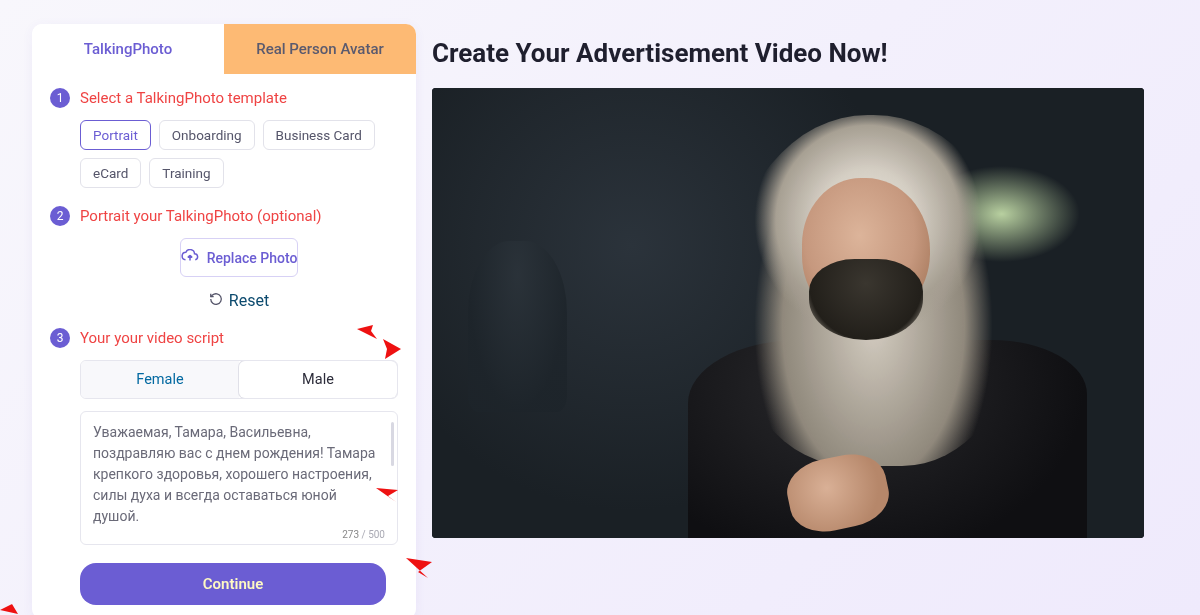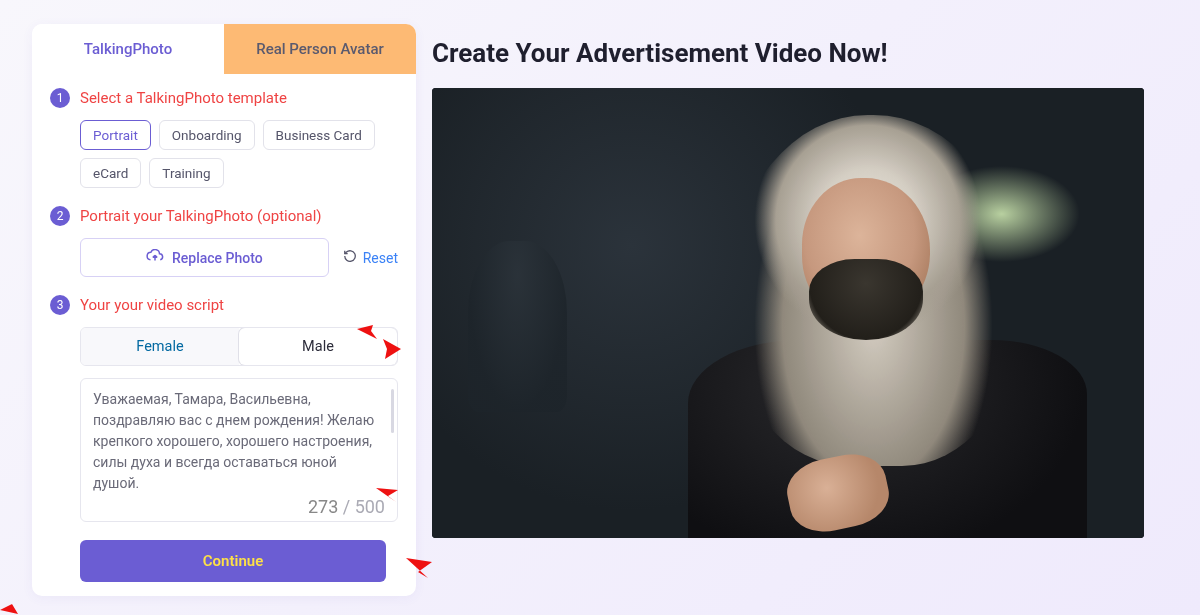--- a/index.html
+++ b/index.html
@@ -41,53 +41,53 @@
   }
   .step-title { font-size: 15px; color: #ef4444; }
   .step-body { padding-left: 30px; }
   .chips { display: flex; flex-wrap: wrap; gap: 8px; }
   .chip {
     border: 1px solid #e2e2ea; border-radius: 6px;
     padding: 6px 12px; font-size: 13.5px; color: #55556a;
     cursor: pointer; background: #fff;
   }
   .chip.selected { border-color: #6b5dd3; color: #6b5dd3; }
-  .row2 { display: flex; align-items: center; gap: 14px; }
+  .row2 { display: flex; align-items: center; gap: 14px; flex-direction: column; }
   .replace-btn {
     flex: 1; border: 1px solid #d7d1f5; border-radius: 6px;
     padding: 10px 0; color: #6b5dd3; font-size: 14px; font-weight: 500;
     display: flex; align-items: center; justify-content: center; gap: 8px;
     cursor: pointer; background: #fff;
   }
   .reset-btn {
-    color: #3b82f6; font-size: 14px; display: flex; align-items: center;
+    color: #0c4a6e; font-size: 16px; display: flex; align-items: center;
     gap: 6px; cursor: pointer;
   }
   .seg { display: flex; border: 1px solid #e6e6ee; border-radius: 6px; overflow: hidden; margin-bottom: 12px; }
   .seg-item {
     flex: 1; text-align: center; padding: 10px 0;
     font-size: 14.5px; color: #0369a1; cursor: pointer;
   }
   .seg-item.active { background: #fff; color: #2c2c3a; box-shadow: 0 0 0 1px #e0e0e8; border-radius: 6px; }
   .seg-item.inactive { background: #f8f8fb; }
   .script-box {
     border: 1px solid #e6e6ee; border-radius: 6px;
     padding: 10px 12px 4px 12px; position: relative;
   }
   .script-text { font-size: 14px; color: #6a6a78; line-height: 1.5; min-height: 74px; }
-  .counter { text-align: right; font-size: 18px; color: #aaaab4; padding-top: 2px; }
+  .counter { text-align: right; font-size: 10px; color: #aaaab4; padding-top: 2px; }
   .counter .cur { color: #888; }
   .scrollbar-ind {
     position: absolute; right: 3px; top: 10px; width: 3px; height: 44px;
     background: #d8d8e2; border-radius: 2px;
   }
   .continue-btn {
     margin: 18px 30px 0 48px;
-    background: #6b5dd3; color: #fde047; text-align: center;
-    padding: 12px 0; border-radius: 6px; font-size: 15px; font-weight: 600;
+    background: #6b5dd3; color: #fef9c3; text-align: center;
+    padding: 12px 0; border-radius: 16px; font-size: 15px; font-weight: 600;
     cursor: pointer;
   }
   .right { flex: 1; padding-top: 14px; }
   .headline { font-size: 26px; font-weight: 700; color: #1f1f2e; margin-bottom: 20px; }
   .preview {
     width: 712px; height: 450px; border-radius: 4px; overflow: hidden;
     position: relative; background: #1b1f23;
   }
   
   .scene {
@@ -198,21 +198,21 @@
         <div class="step-header">
           <div class="badge">3</div>
           <div class="step-title">Your your video script</div>
         </div>
         <div class="step-body">
           <div class="seg">
             <div class="seg-item inactive">Female</div>
             <div class="seg-item active">Male</div>
           </div>
           <div class="script-box">
-            <div class="script-text">Уважаемая, Тамара, Васильевна, поздравляю вас с днем рождения! Желаю крепкого хорошего, хорошего настроения, силы духа и всегда оставаться юной душой.</div>
+            <div class="script-text">Уважаемая, Тамара, Васильевна, поздравляю вас с днем рождения! Тамара крепкого здоровья, хорошего настроения, силы духа и всегда оставаться юной душой.</div>
             <div class="scrollbar-ind"></div>
             <div class="counter">
               <span class="cur">273</span><span> / </span><span>500</span>
             </div>
           </div>
         </div>
       </div>
 
     </div>
 

